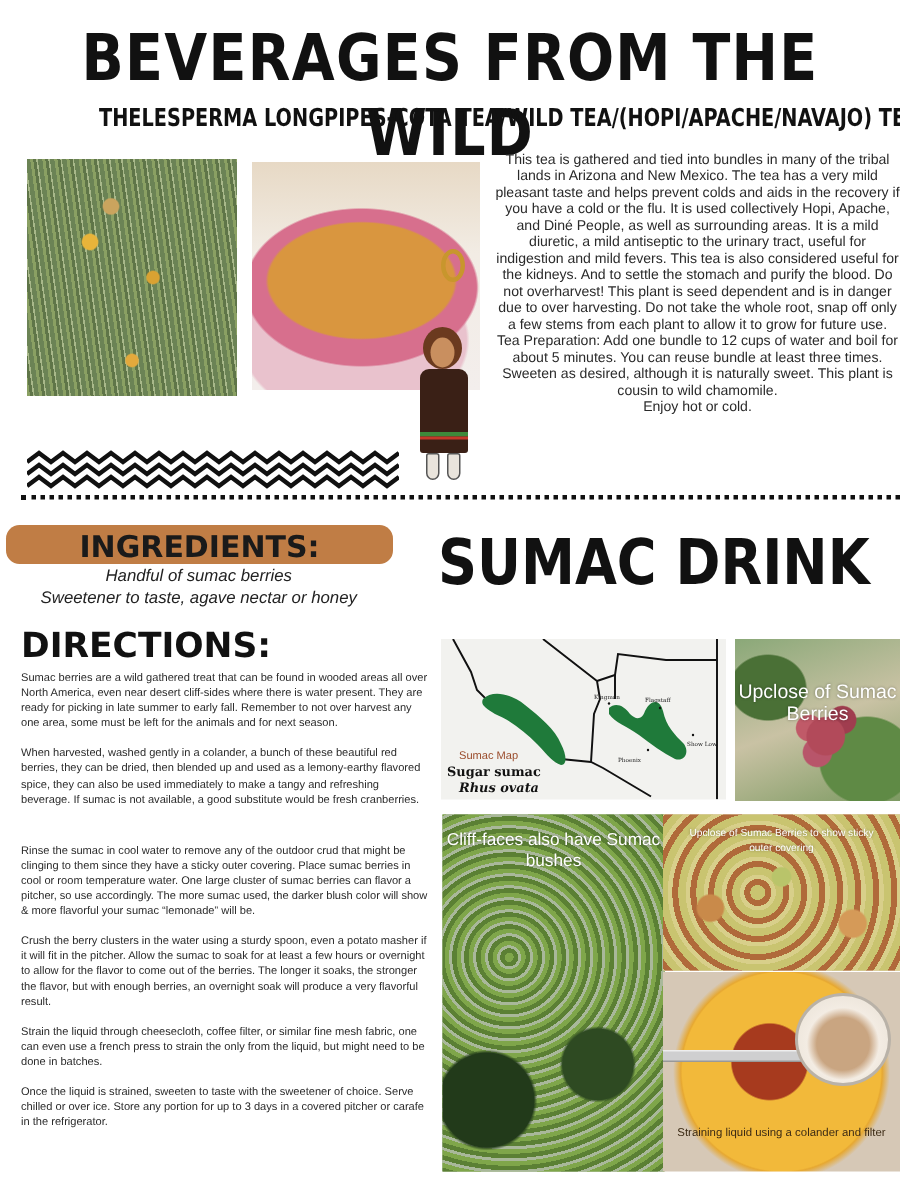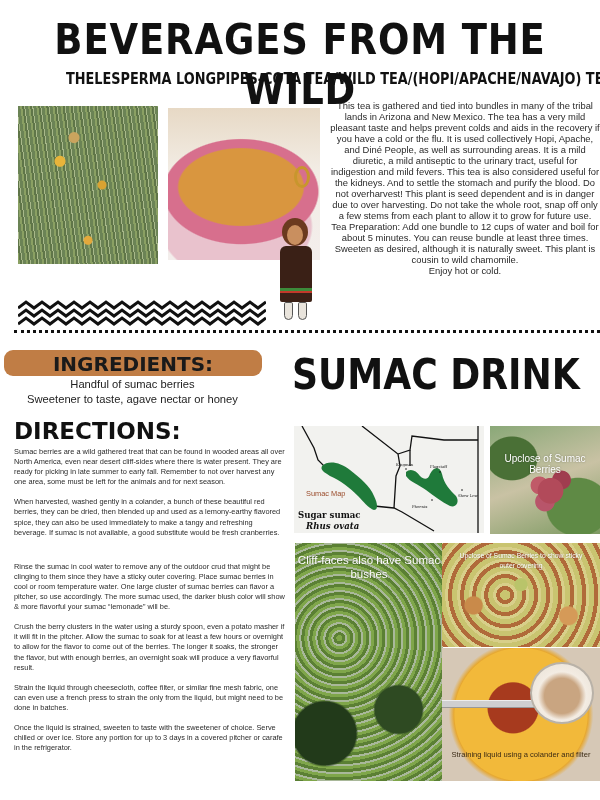--- a/index.html
+++ b/index.html
@@ -59,42 +59,42 @@
 
   .ingredients-bar {
     position: absolute; left: 4px; top: 350px; width: 258px; height: 26px;
     background: #c07d45; border-radius: 9px; text-align: center;
   }
   .ingredients-bar span {
     font-family: "DejaVu Sans", sans-serif; font-weight: bold; font-size: 20px; line-height: 28px; color: #1a1a1a;
   }
   .ingredients-list {
     position: absolute; left: 0; top: 377px; width: 265px; text-align: center;
-    font-size: 11.2px; line-height: 15px; color: #222;
+    font-size: 11.2px; line-height: 15px; color: #222; font-style: italic;
   }
   .sumac-title {
     position: absolute; left: 292px; top: 350px; width: 308px;
     font-family: "DejaVu Sans", sans-serif; font-weight: bold; font-size: 42px;
     color: #111; transform: scaleX(0.86); transform-origin: left; white-space: nowrap;
   }
   .directions-title {
     position: absolute; left: 14px; top: 418px;
     font-family: "DejaVu Sans", sans-serif; font-weight: bold; font-size: 23px; color: #111;
   }
   .directions-body {
     position: absolute; left: 14px; top: 447px; width: 272px;
     font-size: 7.4px; line-height: 10.1px; color: #2a2a2a;
   }
   .directions-body p { margin-bottom: 10px; }
 
   .map {
     position: absolute; left: 294px; top: 426px; width: 190px; height: 107px; background: #f2f2ef; overflow: hidden;
   }
   .map svg { position: absolute; left: 0; top: 0; }
-  .map .map-label { position: absolute; left: 12px; top: 63px; font-size: 7.4px; color: #9a4b2a; }
+  .map .map-label { position: absolute; left: 12px; top: 73px; font-size: 7.4px; color: #9a4b2a; }
   .map .sp-name { position: absolute; left: 4px; top: 84px; font-family: "DejaVu Serif", serif; font-weight: bold; font-size: 8.6px; color: #111; }
   .map .sp-latin { position: absolute; left: 12px; top: 95px; font-family: "DejaVu Serif", serif; font-weight: bold; font-style: italic; font-size: 8.6px; color: #111; }
   .map .city { position: absolute; font-family: "DejaVu Serif", serif; font-size: 3.8px; color: #222; }
 
   .photo-berries-close {
     left: 490px; top: 426px; width: 110px; height: 108px;
     background:
       radial-gradient(circle at 55% 60%, #b24a5a 0 14%, transparent 15%),
       radial-gradient(circle at 45% 55%, #c05a68 0 10%, transparent 11%),
       radial-gradient(circle at 65% 50%, #a03d4f 0 10%, transparent 11%),
@@ -210,21 +210,21 @@
   <span class="city" style="left:102px;top:36px">Kingman</span>
   <span class="city" style="left:136px;top:38px">Flagstaff</span>
   <span class="city" style="left:118px;top:78px">Phoenix</span>
   <span class="city" style="left:164px;top:67px">Show Low</span>
   <span class="map-label">Sumac Map</span>
   <span class="sp-name">Sugar sumac</span>
   <span class="sp-latin">Rhus ovata</span>
 </div>
 
 <div class="photo photo-berries-close">
-  <div class="caption-light" style="left:0;top:27px;width:110px;font-size:10px;">Upclose of Sumac Berries</div>
+  <div class="caption-light" style="left:0;top:27px;width:110px;font-size:13px;">Upclose of Sumac Berries</div>
 </div>
 
 <div class="photo photo-cliff">
   <div class="caption-light" style="left:2px;top:10px;width:144px;font-size:11.5px;line-height:14px;">Cliff-faces also have Sumac bushes</div>
 </div>
 
 <div class="photo photo-berries-sticky">
   <div class="caption-light" style="left:10px;top:8px;width:138px;font-size:6.8px;line-height:10px;">Upclose of Sumac Berries to show sticky outer covering</div>
 </div>
 

